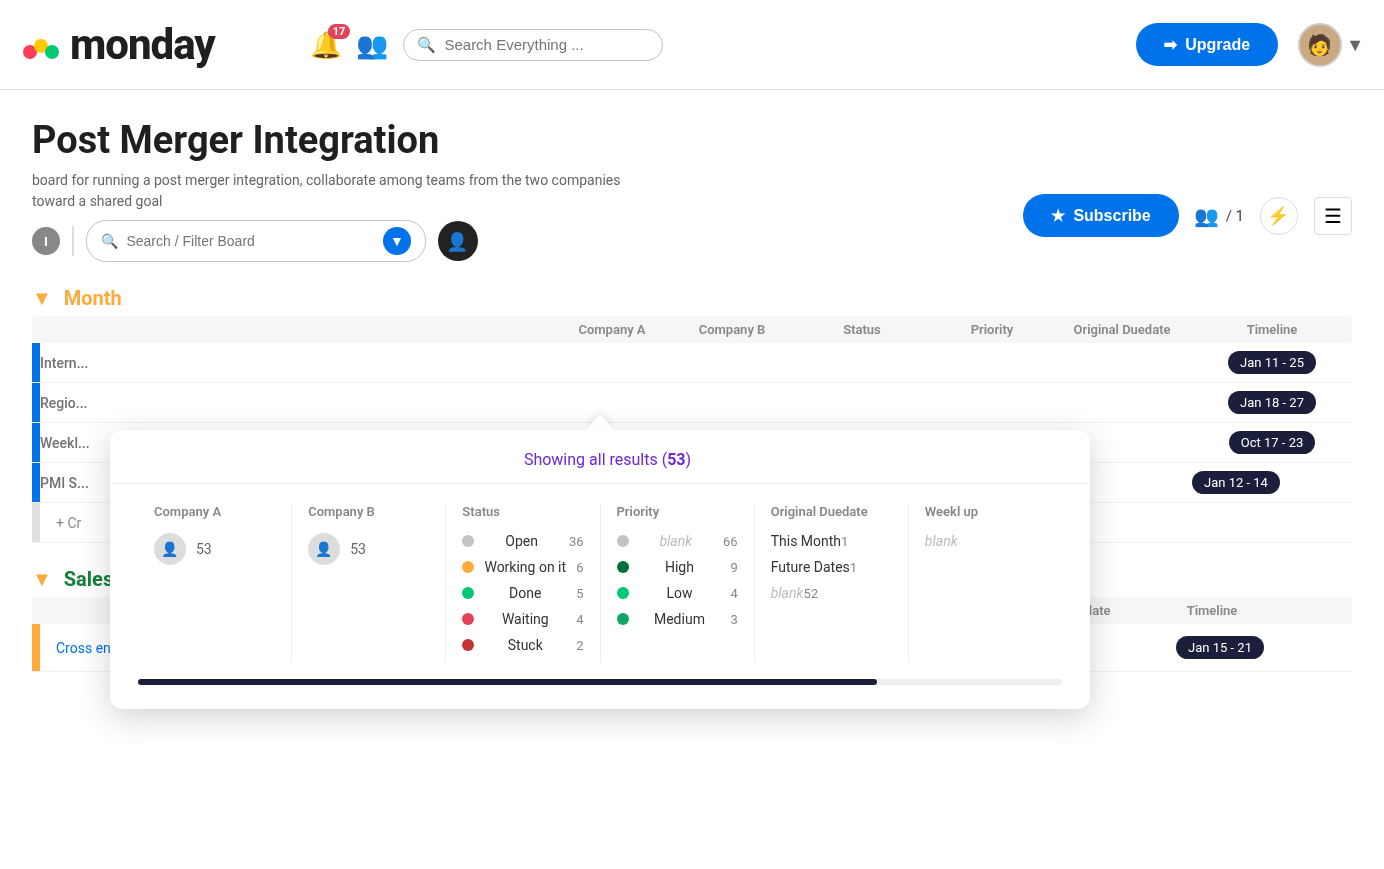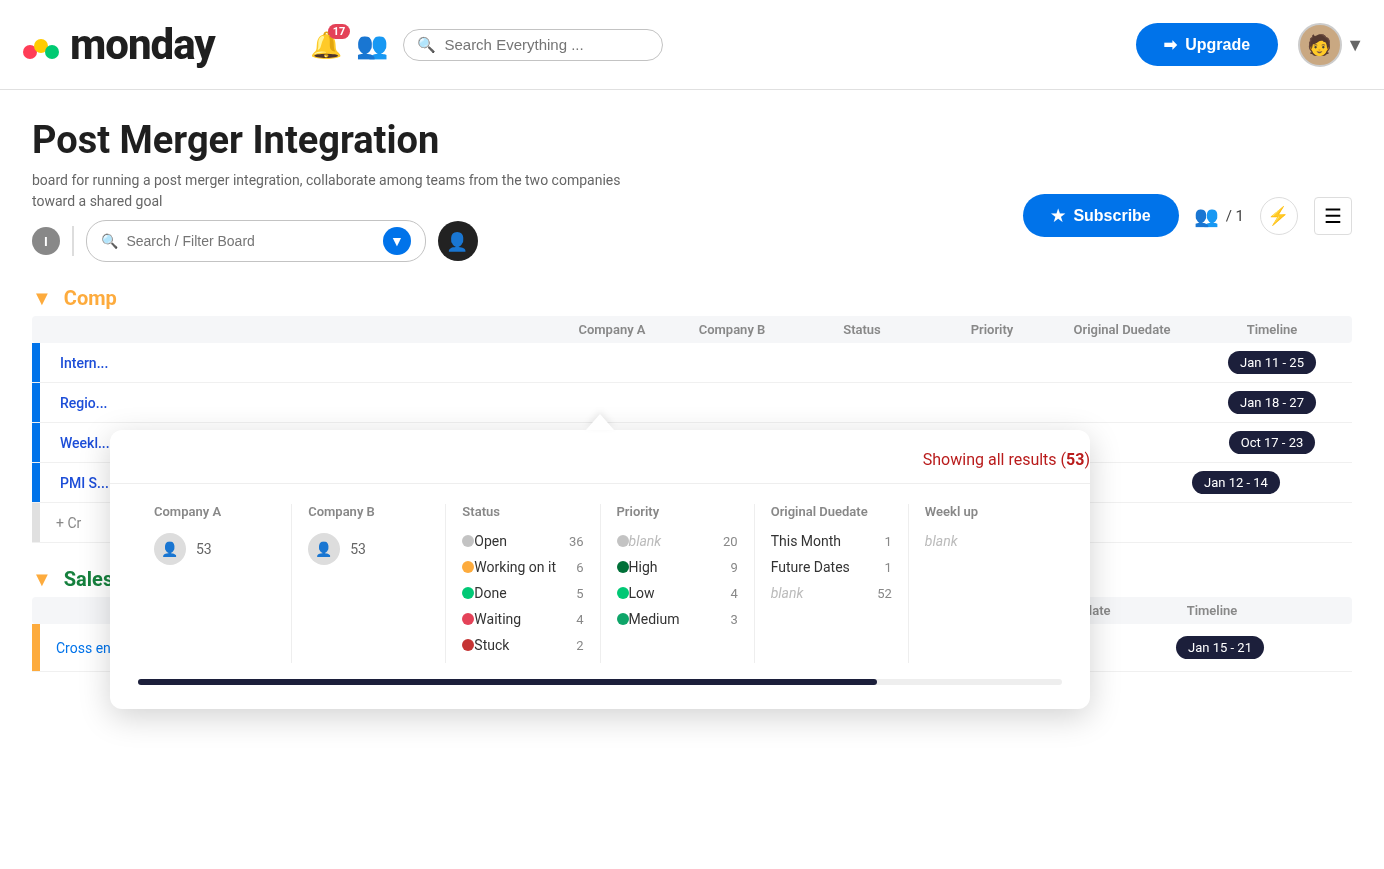--- a/index.html
+++ b/index.html
@@ -209,24 +209,24 @@
       top: 340px;
       left: 110px;
       width: 980px;
       background: #fff;
       border-radius: 12px;
       box-shadow: 0 8px 32px rgba(0,0,0,0.18);
       z-index: 100;
       padding: 0 0 24px 0;
     }
     .popup-header {
-      text-align: right;
+      text-align: center;
       padding: 20px 0 14px 15px;
       font-size: 16px;
-      color: #b91c1c;
+      color: #6d28d9;
       border-bottom: 1px solid #eee;
     }
     .popup-header strong { font-weight: 700; }
     .popup-columns {
       display: flex;
       gap: 0;
       padding: 20px 28px 0 28px;
     }
     .popup-col {
       flex: 1;
@@ -254,23 +254,24 @@
       display: flex; align-items: center; justify-content: center;
       font-size: 14px; color: #888;
     }
     .count-badge {
       font-size: 14px;
       color: #666;
     }
     .status-row {
       display: flex;
       align-items: center;
-      gap: 0;
+      gap: 8px;
       margin-bottom: 10px;
       cursor: pointer;
+      text-align: center;
     }
     .status-dot {
       width: 12px; height: 12px;
       border-radius: 50%;
       flex-shrink: 0;
     }
     .status-label {
       font-size: 14px;
       color: #333;
       flex: 1;
@@ -282,21 +283,20 @@
     .dot-gray { background: #c3c3c3; }
     .dot-orange { background: #fdab3d; }
     .dot-green { background: #00c875; }
     .dot-red { background: #e44258; }
     .dot-darkred { background: #c53434; }
     .dot-medgreen { background: #0ea569; }
 
     .date-row {
       display: flex;
       align-items: center;
-      justify-content: space-between;
       margin-bottom: 10px;
     }
     .date-label { font-size: 14px; color: #333; }
     .date-count { font-size: 13px; color: #888; }
     .date-blank { font-size: 14px; color: #bbb; font-style: italic; }
 
     
     .board-area {
       margin-top: 8px;
     }
@@ -330,23 +330,23 @@
 
     .board-row {
       display: flex;
       align-items: center;
       border-bottom: 1px solid #f0f0f0;
       min-height: 40px;
     }
     .row-indent { width: 8px; background: #0073ea; align-self: stretch; border-radius: 0; }
     .row-name {
       width: 440px;
-      padding-left: 20px;
+      padding-left: 0;
       font-size: 14px;
-      color: #1d4ed8;
+      color: #737373;
       font-weight: 500;
       cursor: pointer;
     }
     .timeline-badge {
       background: #1c1f3b;
       color: #fff;
       border-radius: 20px;
       padding: 4px 12px;
       font-size: 13px;
       display: inline-block;
@@ -483,21 +483,21 @@
     </div>
     <div class="person-filter-btn">
       <span>👤</span>
     </div>
   </div>
 
   <div class="board-area">
 
     <div class="group-header">
       <span class="group-chevron">▼</span>
-      <span class="group-title">Comp</span>
+      <span class="group-title">Month</span>
     </div>
 
     <div class="col-headers">
       <div class="col-name"></div>
       <div style="margin-left:auto;display:flex;gap:0;">
         <div style="width:120px;text-align:center;font-size:13px;color:#888;">Company A</div>
         <div style="width:120px;text-align:center;font-size:13px;color:#888;">Company B</div>
         <div style="width:140px;text-align:center;font-size:13px;color:#888;">Status</div>
         <div style="width:120px;text-align:center;font-size:13px;color:#888;">Priority</div>
         <div style="width:140px;text-align:center;font-size:13px;color:#888;">Original Duedate</div>
@@ -654,21 +654,21 @@
           <span class="status-label">Stuck</span>
           <span class="status-count">2</span>
         </div>
       </div>
 
       <div class="popup-col">
         <div class="popup-col-title">Priority</div>
         <div class="status-row">
           <div class="status-dot dot-gray"></div>
           <span class="status-label" style="color:#bbb;font-style:italic;">blank</span>
-          <span class="status-count">20</span>
+          <span class="status-count">66</span>
         </div>
         <div class="status-row">
           <div class="status-dot" style="background:#007038;"></div>
           <span class="status-label">High</span>
           <span class="status-count">9</span>
         </div>
         <div class="status-row">
           <div class="status-dot dot-green"></div>
           <span class="status-label">Low</span>
           <span class="status-count">4</span>

